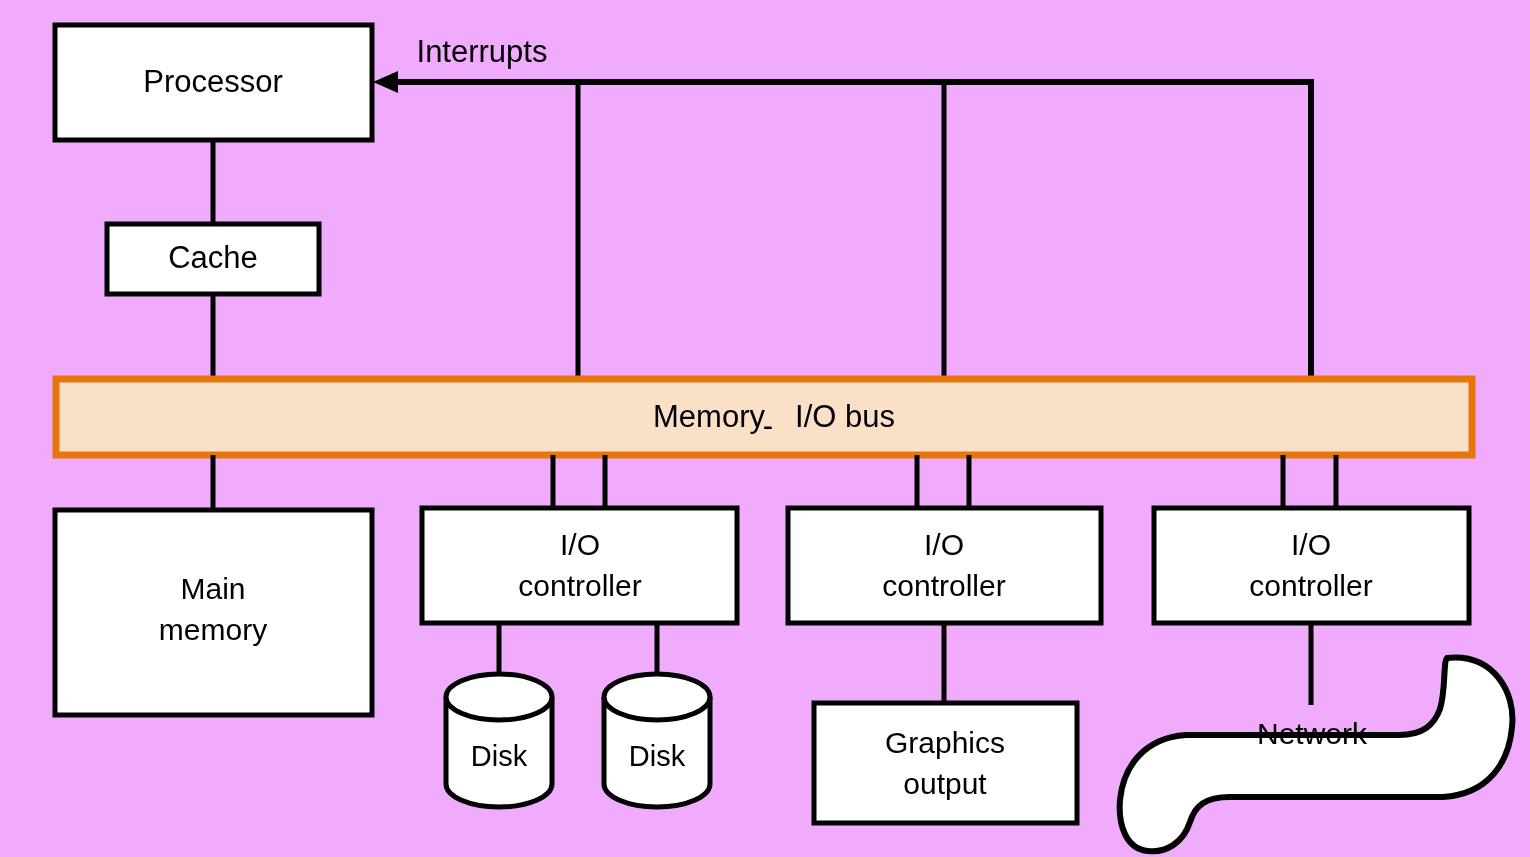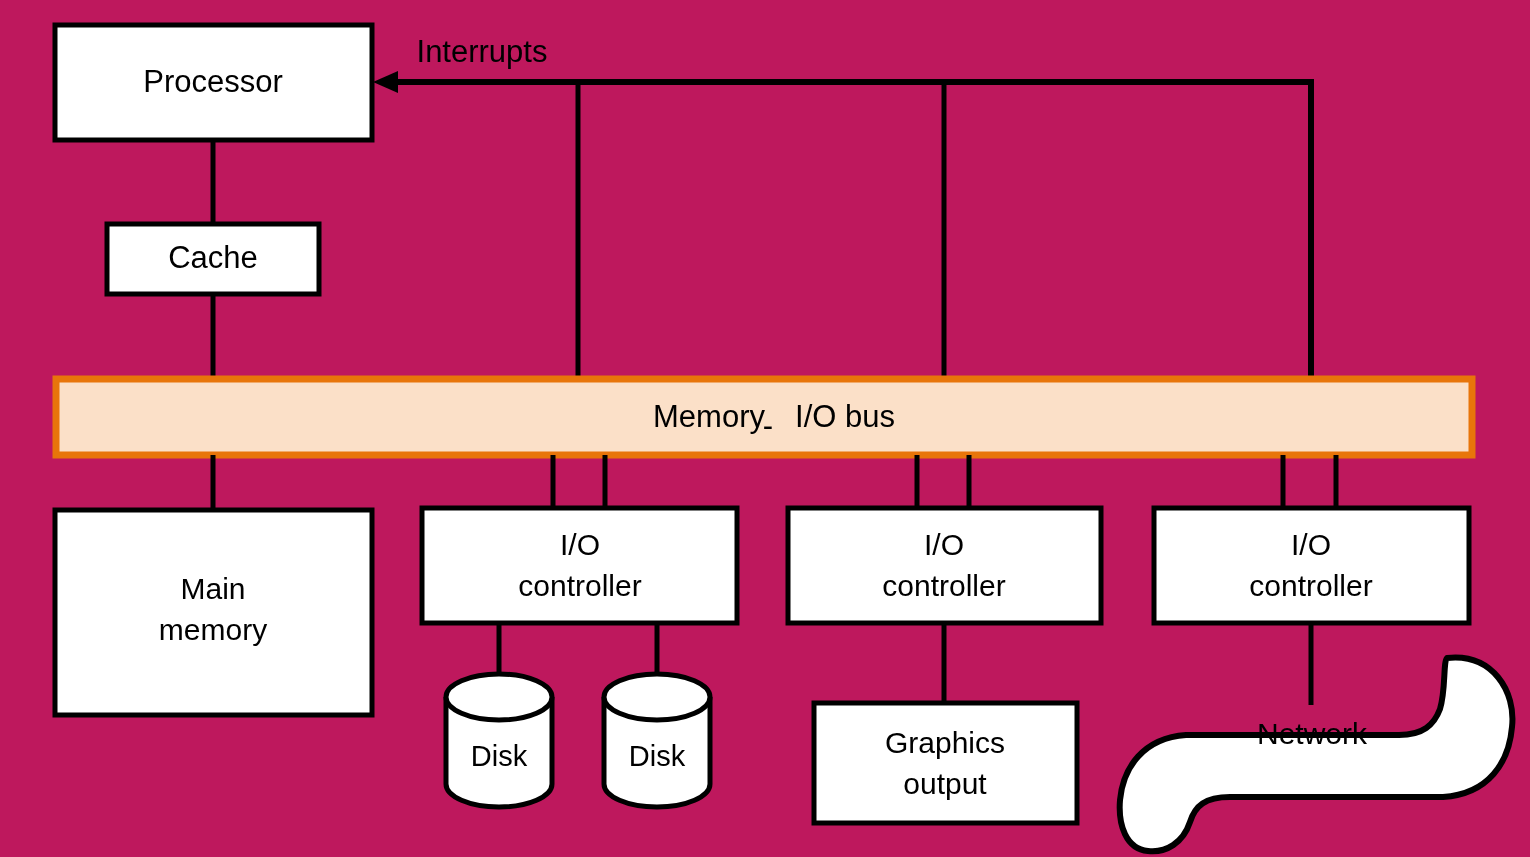--- a/index.html
+++ b/index.html
@@ -8,21 +8,21 @@
     padding: 0;
     background: #ffffff;
   }
   body {
     font-family: "Liberation Sans", sans-serif;
   }
   #diagram-root {
     position: relative;
     width: 1530px;
     height: 857px;
-    background: #be185d;
+    background: #f0abfc;
     overflow: hidden;
   }
   #diagram-svg {
     position: absolute;
     left: 0;
     top: 0;
     width: 1530px;
     height: 857px;
     display: block;
   }

